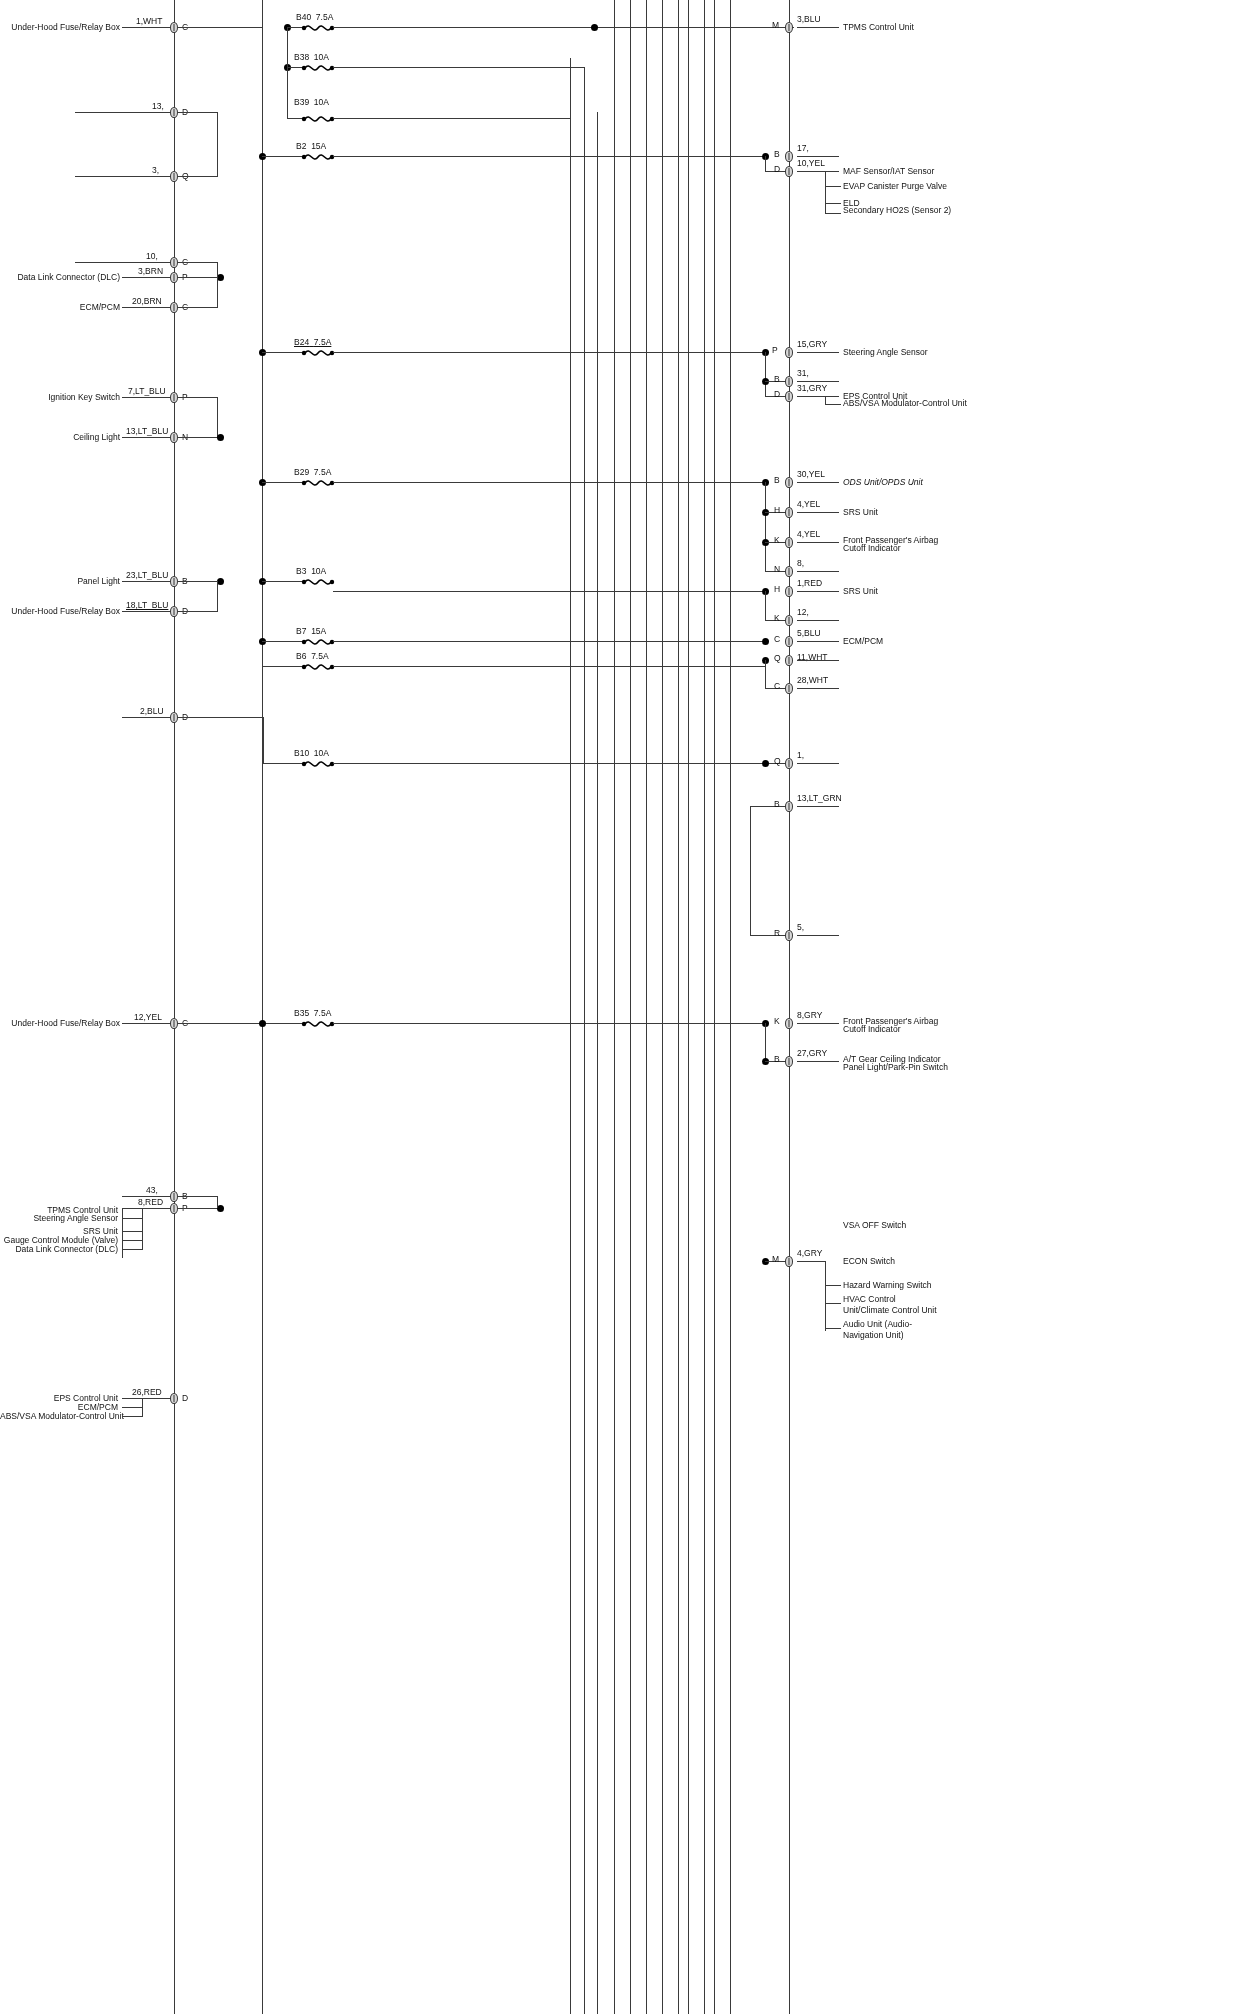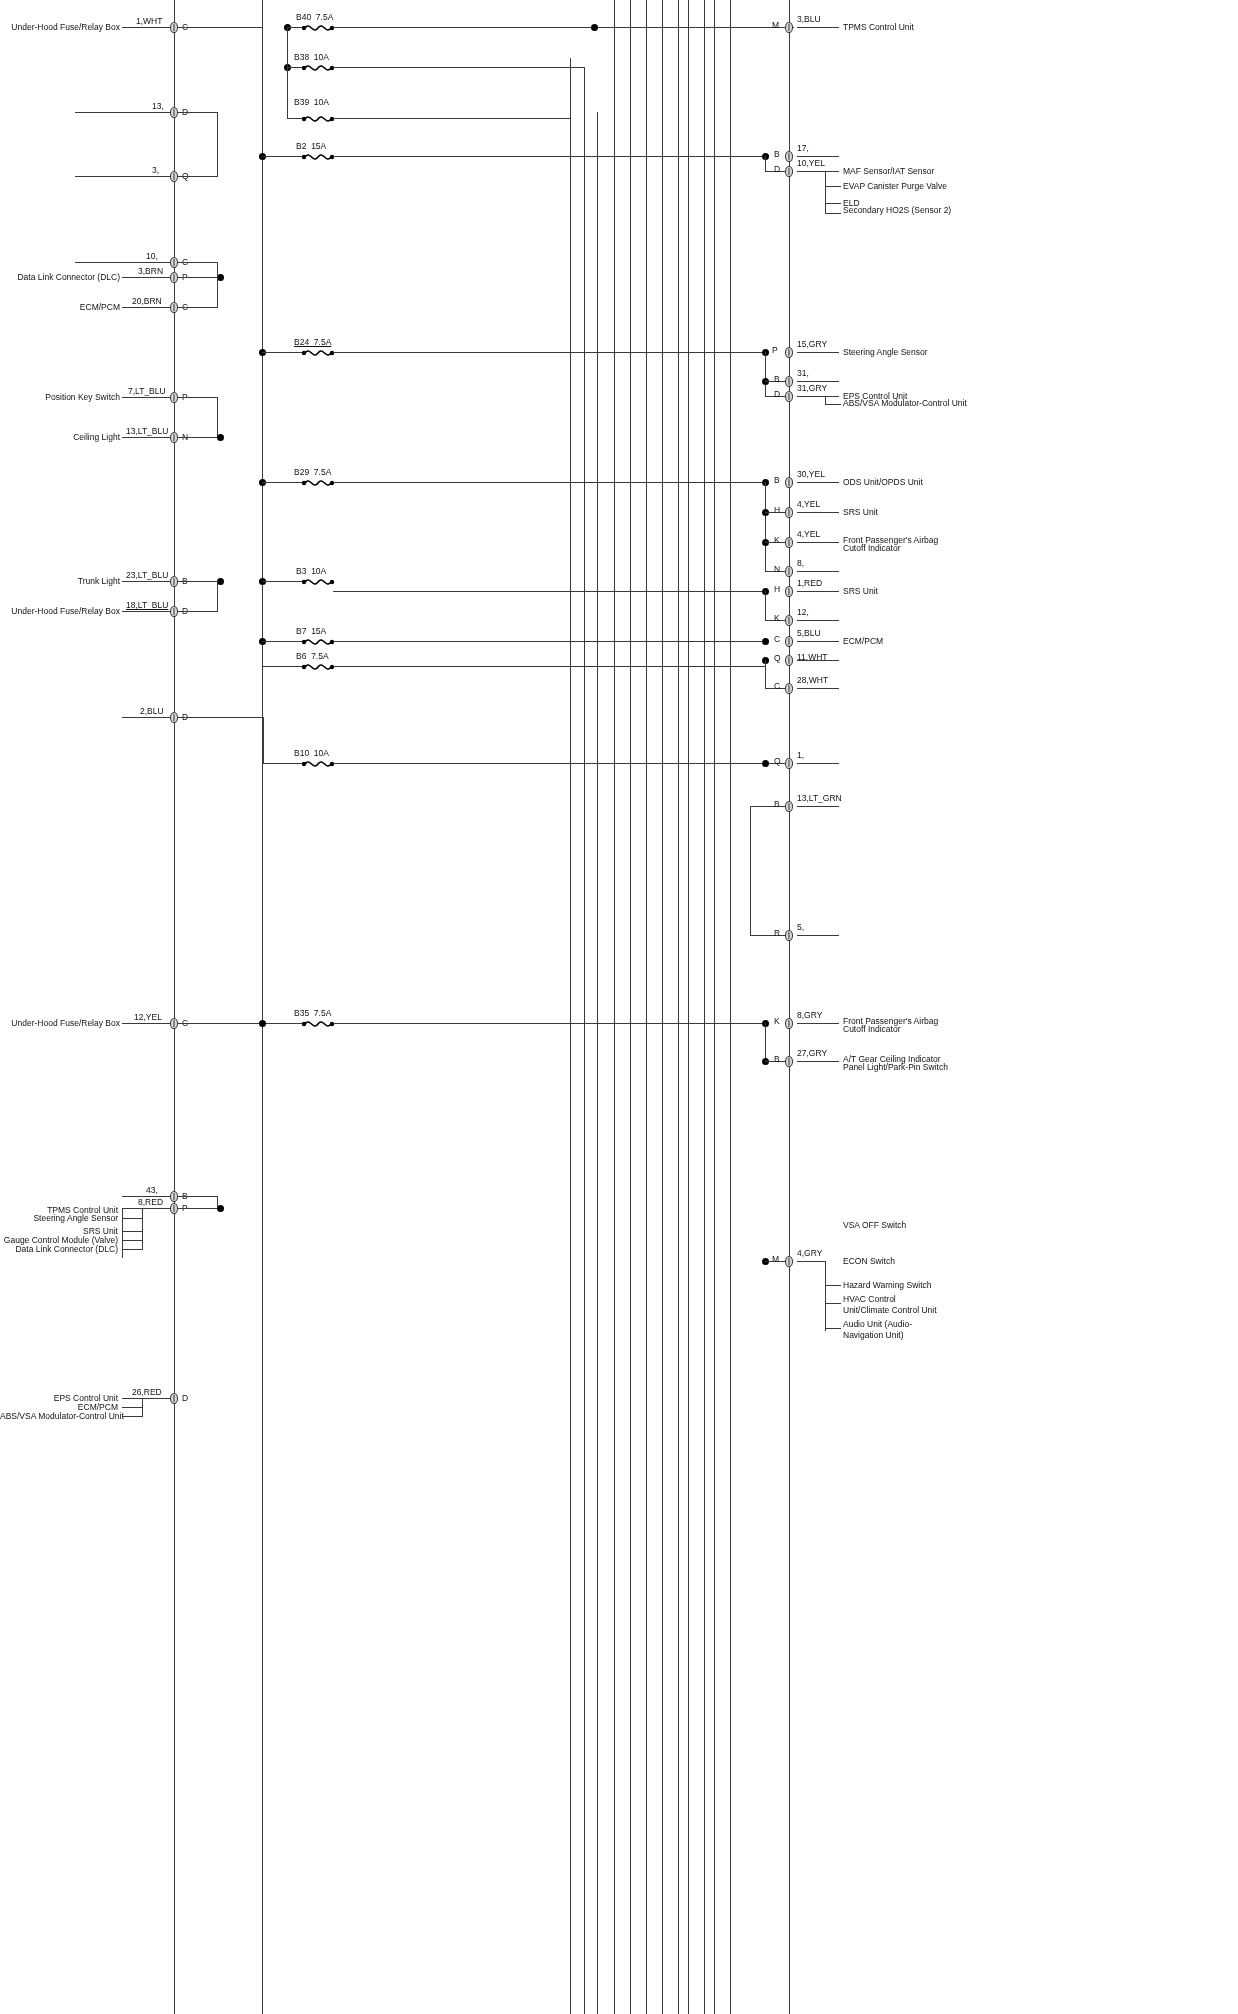--- a/index.html
+++ b/index.html
@@ -206,21 +206,21 @@
   <div class="hline" style="left:765px;top:396px;width:22px;"></div>
   <div class="pinlt" style="left:774px;top:389px;">D</div>
   <div class="pin" style="left:785px;top:391px;"></div>
   <div class="pinrt" style="left:797px;top:383px;">31,GRY</div>
   <div class="hline" style="left:797px;top:396px;width:42px;"></div>
   <div class="lbl" style="left:843px;top:391px;">EPS Control Unit</div>
   <div class="vline" style="left:825px;top:396px;height:9px;"></div>
   <div class="hline" style="left:825px;top:404px;width:16px;"></div>
   <div class="lbl" style="left:843px;top:398px;">ABS/VSA Modulator-Control Unit</div>
 
-  <div class="lbl r" style="left:30px;top:392px;width:90px;">Position Key Switch</div>
+  <div class="lbl r" style="left:30px;top:392px;width:90px;">Ignition Key Switch</div>
   <div class="hline" style="left:122px;top:397px;width:52px;"></div>
   <div class="pinlt" style="left:128px;top:386px;">7,LT_BLU</div>
   <div class="pin" style="left:170px;top:392px;"></div>
   <div class="pinrt" style="left:182px;top:392px;">P</div>
   <div class="hline" style="left:178px;top:397px;width:40px;"></div>
   <div class="vline" style="left:217px;top:397px;height:40px;"></div>
 
   <div class="lbl r" style="left:50px;top:432px;width:70px;">Ceiling Light</div>
   <div class="hline" style="left:122px;top:437px;width:52px;"></div>
   <div class="pinlt" style="left:126px;top:426px;">13,LT_BLU</div>
@@ -243,21 +243,21 @@
   </div>
   <div class="hline" style="left:333px;top:482px;width:432px;"></div>
 
   <div class="dot" style="left:762px;top:479px;"></div>
   <div class="vline" style="left:765px;top:482px;height:90px;"></div>
 
   <div class="pinlt" style="left:774px;top:475px;">B</div>
   <div class="pin" style="left:785px;top:477px;"></div>
   <div class="pinrt" style="left:797px;top:469px;">30,YEL</div>
   <div class="hline" style="left:797px;top:482px;width:42px;"></div>
-  <div class="lbl" style="left:843px;top:477px;">ODS Unit/OPDS Unit</div>
+  <div class="lbl" style="left:843px;top:477px;font-style:italic;">ODS Unit/OPDS Unit</div>
 
   <div class="dot" style="left:762px;top:509px;"></div>
   <div class="hline" style="left:765px;top:512px;width:22px;"></div>
   <div class="pinlt" style="left:774px;top:505px;">H</div>
   <div class="pin" style="left:785px;top:507px;"></div>
   <div class="pinrt" style="left:797px;top:499px;">4,YEL</div>
   <div class="hline" style="left:797px;top:512px;width:42px;"></div>
   <div class="lbl" style="left:843px;top:507px;">SRS Unit</div>
 
   <div class="dot" style="left:762px;top:539px;"></div>
@@ -268,21 +268,21 @@
   <div class="hline" style="left:797px;top:542px;width:42px;"></div>
   <div class="lbl" style="left:843px;top:535px;">Front Passenger's Airbag</div>
   <div class="lbl" style="left:843px;top:543px;">Cutoff Indicator</div>
 
   <div class="hline" style="left:765px;top:571px;width:22px;"></div>
   <div class="pinlt" style="left:774px;top:564px;">N</div>
   <div class="pin" style="left:785px;top:566px;"></div>
   <div class="pinrt" style="left:797px;top:558px;">8,</div>
   <div class="hline" style="left:797px;top:571px;width:42px;"></div>
 
-  <div class="lbl r" style="left:50px;top:576px;width:70px;">Trunk Light</div>
+  <div class="lbl r" style="left:50px;top:576px;width:70px;">Panel Light</div>
   <div class="hline" style="left:122px;top:581px;width:52px;"></div>
   <div class="pinlt" style="left:126px;top:570px;">23,LT_BLU</div>
   <div class="pin" style="left:170px;top:576px;"></div>
   <div class="pinrt" style="left:182px;top:576px;">B</div>
   <div class="hline" style="left:178px;top:581px;width:44px;"></div>
   <div class="dot" style="left:217px;top:578px;"></div>
   <div class="vline" style="left:217px;top:581px;height:30px;"></div>
 
   <div class="fusename" style="left:296px;top:566px;">
     <span>B3</span>&nbsp;&nbsp;<span>10A</span>

